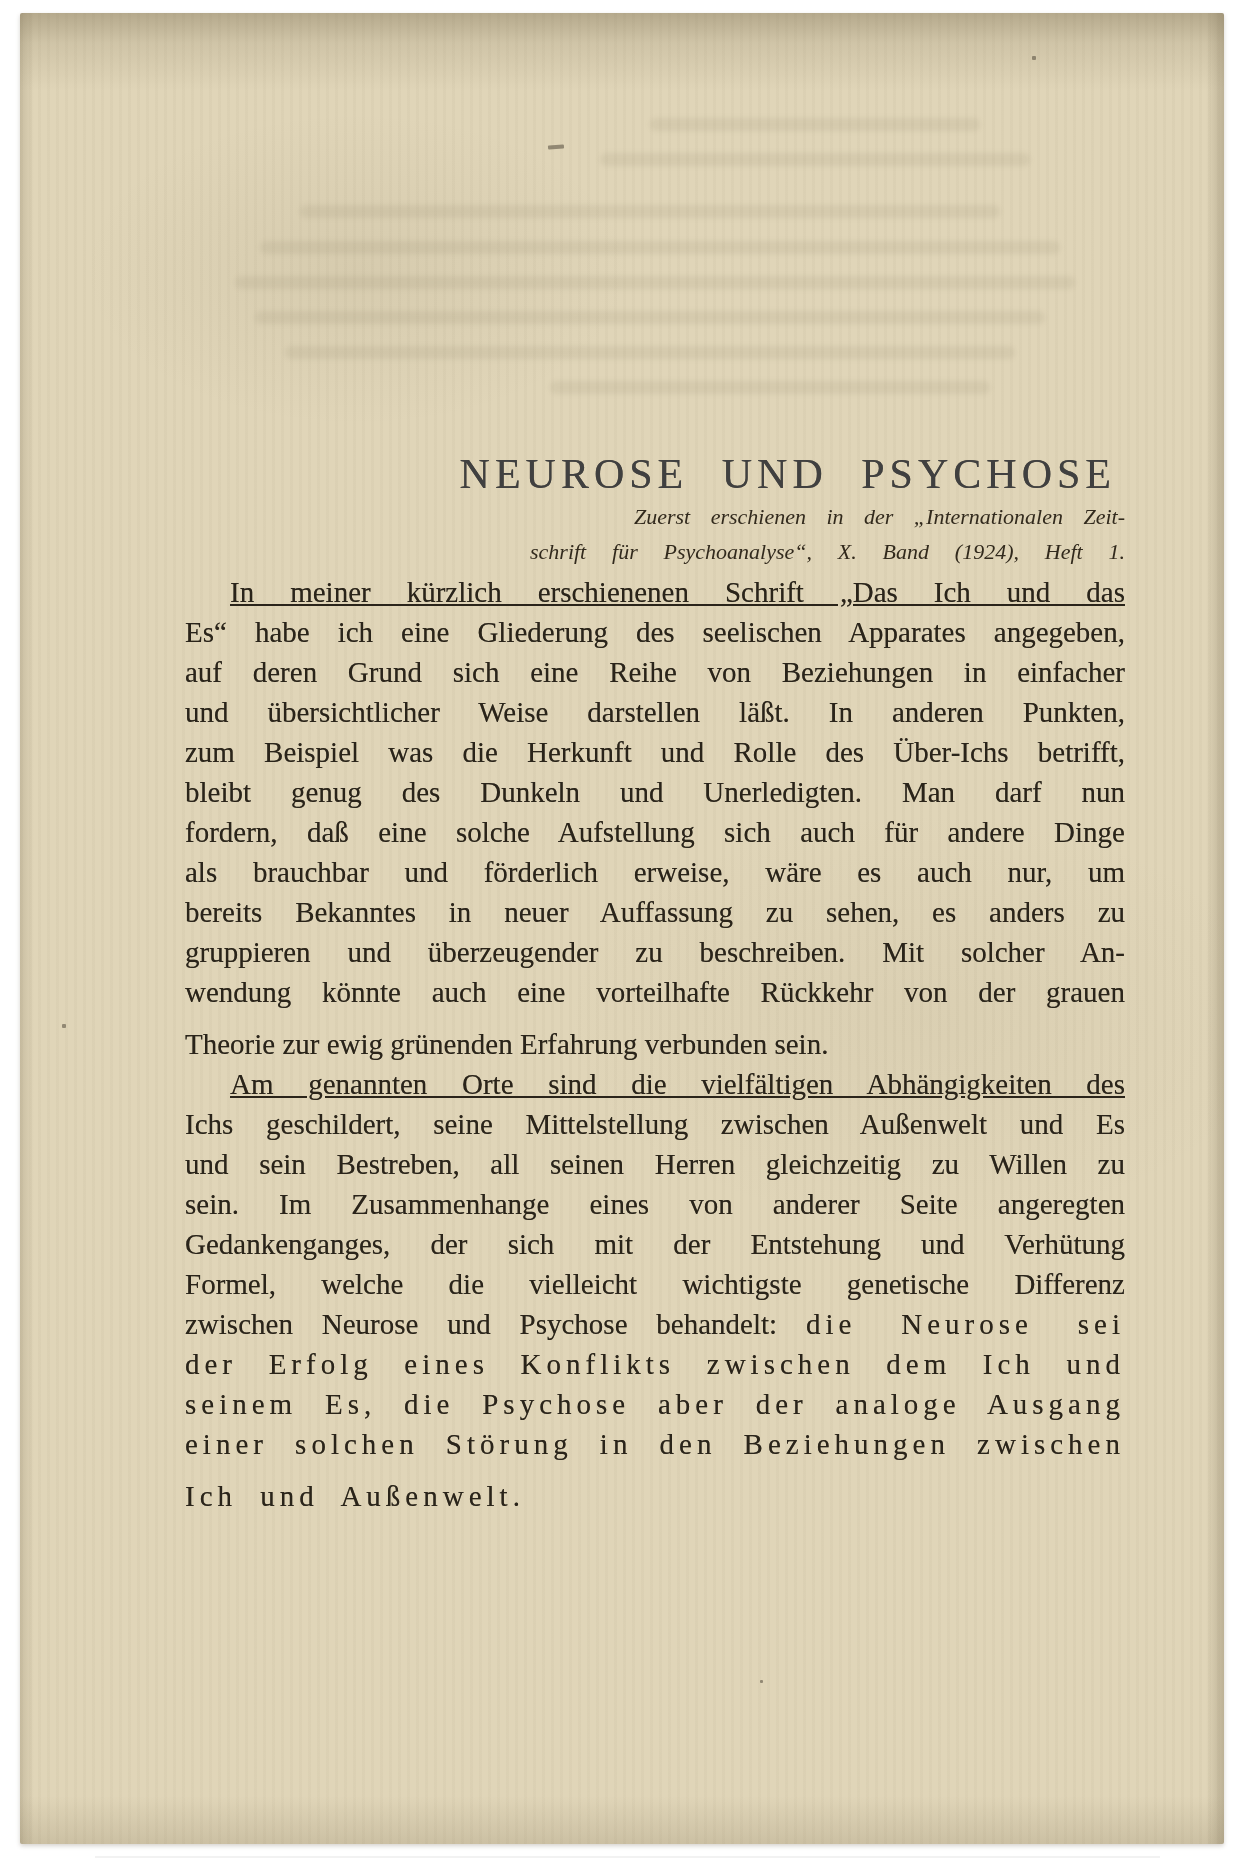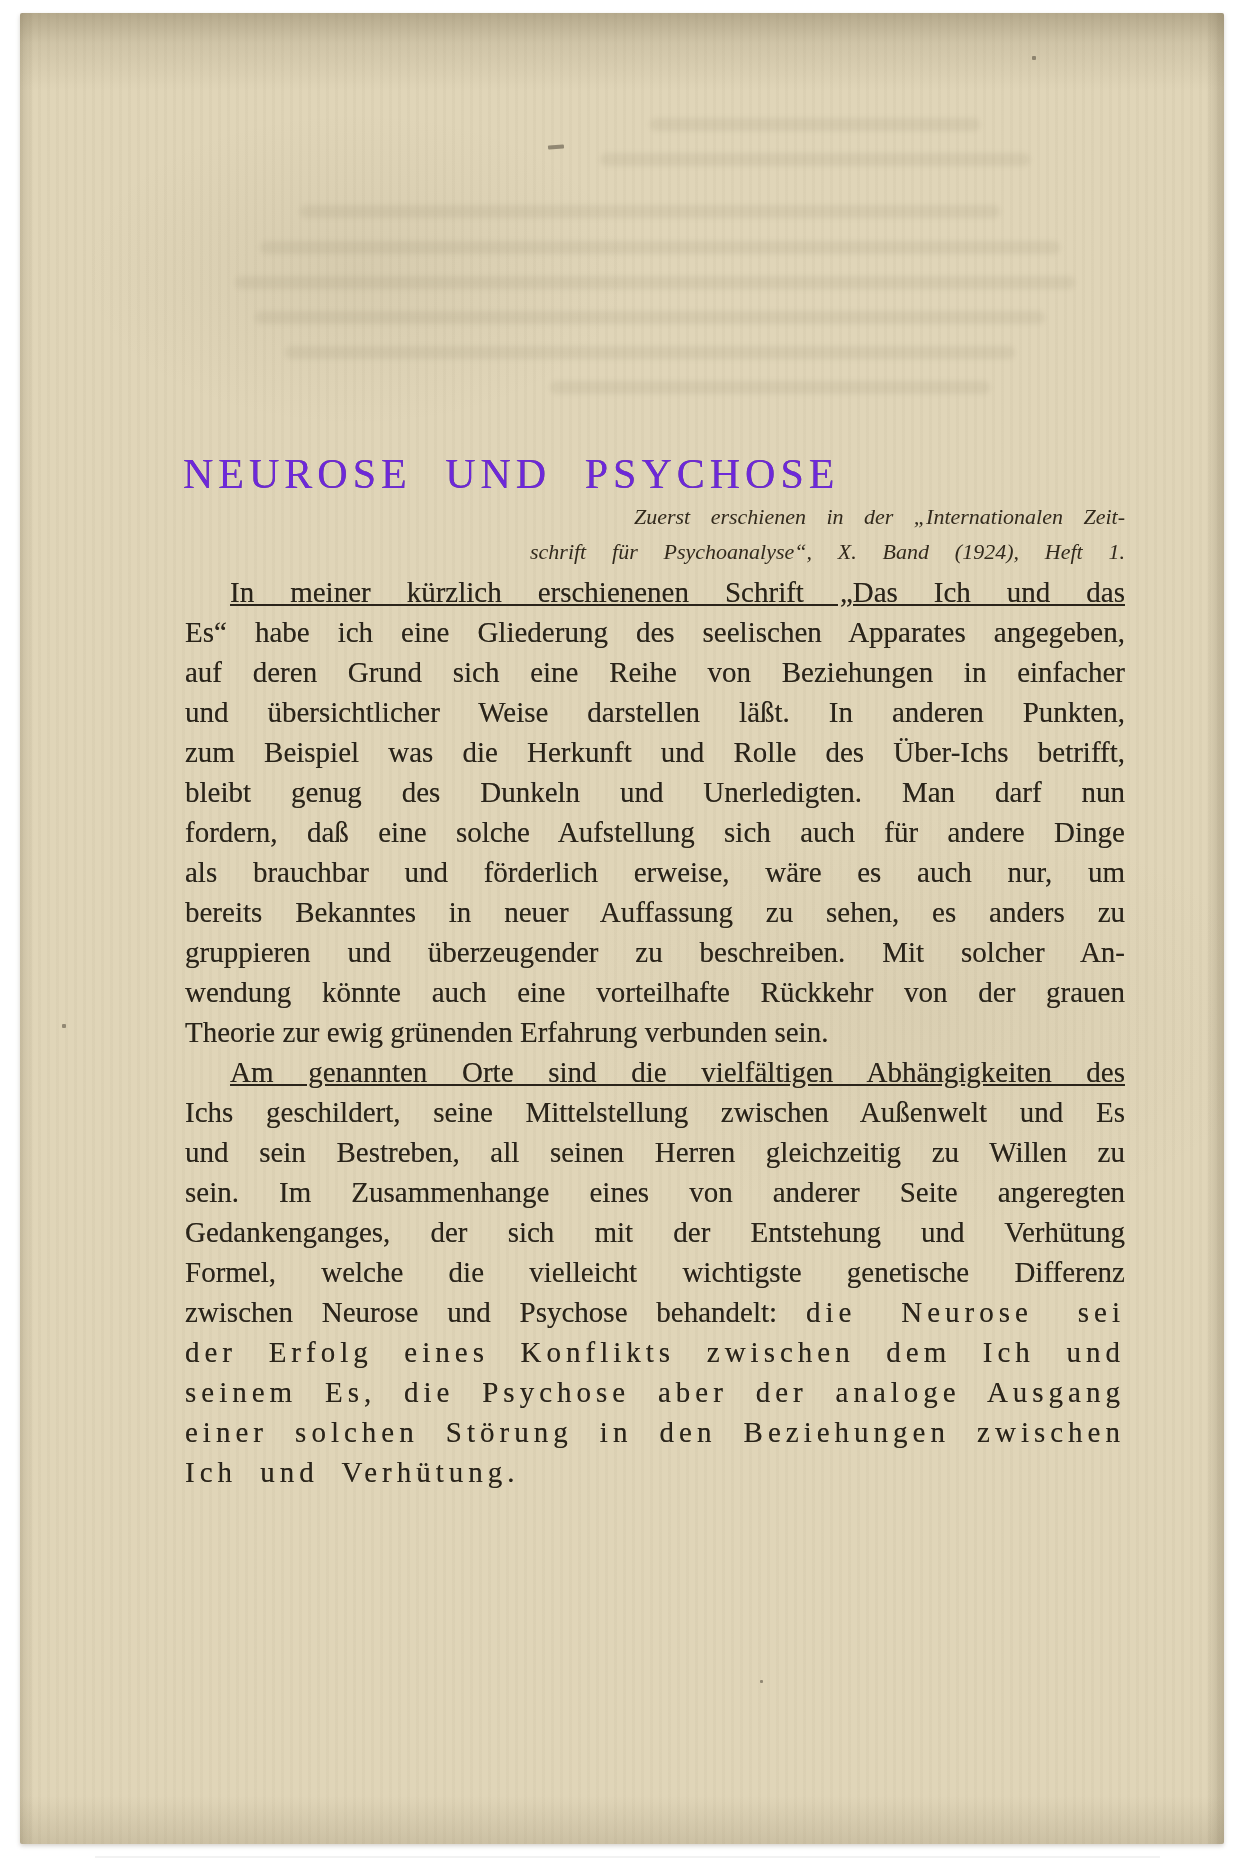--- a/index.html
+++ b/index.html
@@ -18,43 +18,43 @@
       linear-gradient(0deg, rgba(122,109,80,0.20) 0px, rgba(122,109,80,0) 48px),
       linear-gradient(270deg, rgba(108,96,70,0.30) 0px, rgba(108,96,70,0) 18px),
       linear-gradient(90deg, rgba(108,96,70,0.20) 0px, rgba(108,96,70,0) 14px),
       repeating-linear-gradient(90deg, rgba(118,106,78,0.045) 0px, rgba(118,106,78,0.045) 3px, rgba(0,0,0,0) 3px, rgba(0,0,0,0) 9px),
       radial-gradient(ellipse 420px 240px at 28% 14%, rgba(128,116,86,0.10), rgba(0,0,0,0) 65%),
       radial-gradient(ellipse 520px 300px at 75% 55%, rgba(128,116,86,0.06), rgba(0,0,0,0) 70%),
       #e0d5b8;
     box-shadow: 0 2px 4px rgba(90,80,60,0.25);
   }
   .page-title {
-    position:absolute; left:183px; top:450px; width:940px;
-    text-align:left;
+    position:absolute; left:176px; top:450px; width:940px;
+    text-align:right;
     font-size:42px; letter-spacing:5px; word-spacing:18px;
-    color:#6d28d9;
+    color:#404040;
     text-shadow:0 0 0.5px rgba(36,30,21,0.65);
     white-space:nowrap;
   }
   .citation {
     position:absolute; left:530px; top:499px; width:595px;
     font-style:italic; font-size:22px; line-height:35px;
     color:#322a1d;
   }
   .cit-line { text-align:justify; text-align-last:justify; }
   .cit-line.first { margin-left:104px; }
   #body-text {
     position:absolute; left:185px; top:572px; width:940px;
     font-size:29px; line-height:40px;
     color:#2a241a;
     text-shadow:0 0 0.4px rgba(42,36,26,0.55);
   }
   .line { text-align:justify; text-align-last:justify; height:40px; overflow:visible; }
   .line.indent { text-indent:45px;text-decoration:underline; }
-  .line.last { text-align:right; text-align-last:left; }
+  .line.last { text-align:right; text-align-last:left;margin-top:12px; }
   .seg.spaced { letter-spacing:5px; word-spacing:11px; }
   .ghost {
     position:absolute; height:13px; border-radius:7px;
     background:rgba(118,105,76,0.10);
     filter:blur(2.5px);
   }
   .speck { position:absolute; background:rgba(70,62,48,0.5); border-radius:1px; }
   .scan-line {
     position:absolute; left:95px; top:1856px; width:1065px; height:2px;
     background:rgba(0,0,0,0.05);
@@ -107,15 +107,15 @@
       <div class="line indent"><span class="seg">Am genannten Orte sind die vielfältigen Abhängigkeiten des</span></div>
       <div class="line"><span class="seg">Ichs geschildert, seine Mittelstellung zwischen Außenwelt und Es</span></div>
       <div class="line"><span class="seg">und sein Bestreben, all seinen Herren gleichzeitig zu Willen zu</span></div>
       <div class="line"><span class="seg">sein. Im Zusammenhange eines von anderer Seite angeregten</span></div>
       <div class="line"><span class="seg">Gedankenganges, der sich mit der Entstehung und Verhütung</span></div>
       <div class="line"><span class="seg">Formel, welche die vielleicht wichtigste genetische Differenz</span></div>
       <div class="line"><span class="seg">zwischen Neurose und Psychose behandelt: </span><span class="seg spaced">die Neurose sei</span></div>
       <div class="line"><span class="seg spaced">der Erfolg eines Konflikts zwischen dem Ich und</span></div>
       <div class="line"><span class="seg spaced">seinem Es, die Psychose aber der analoge Ausgang</span></div>
       <div class="line"><span class="seg spaced">einer solchen Störung in den Beziehungen zwischen</span></div>
-      <div class="line last"><span class="seg spaced">Ich und Verhütung.</span></div>
+      <div class="line last"><span class="seg spaced">Ich und Außenwelt.</span></div>
     </div>
   </div>
 
 </body></html>

